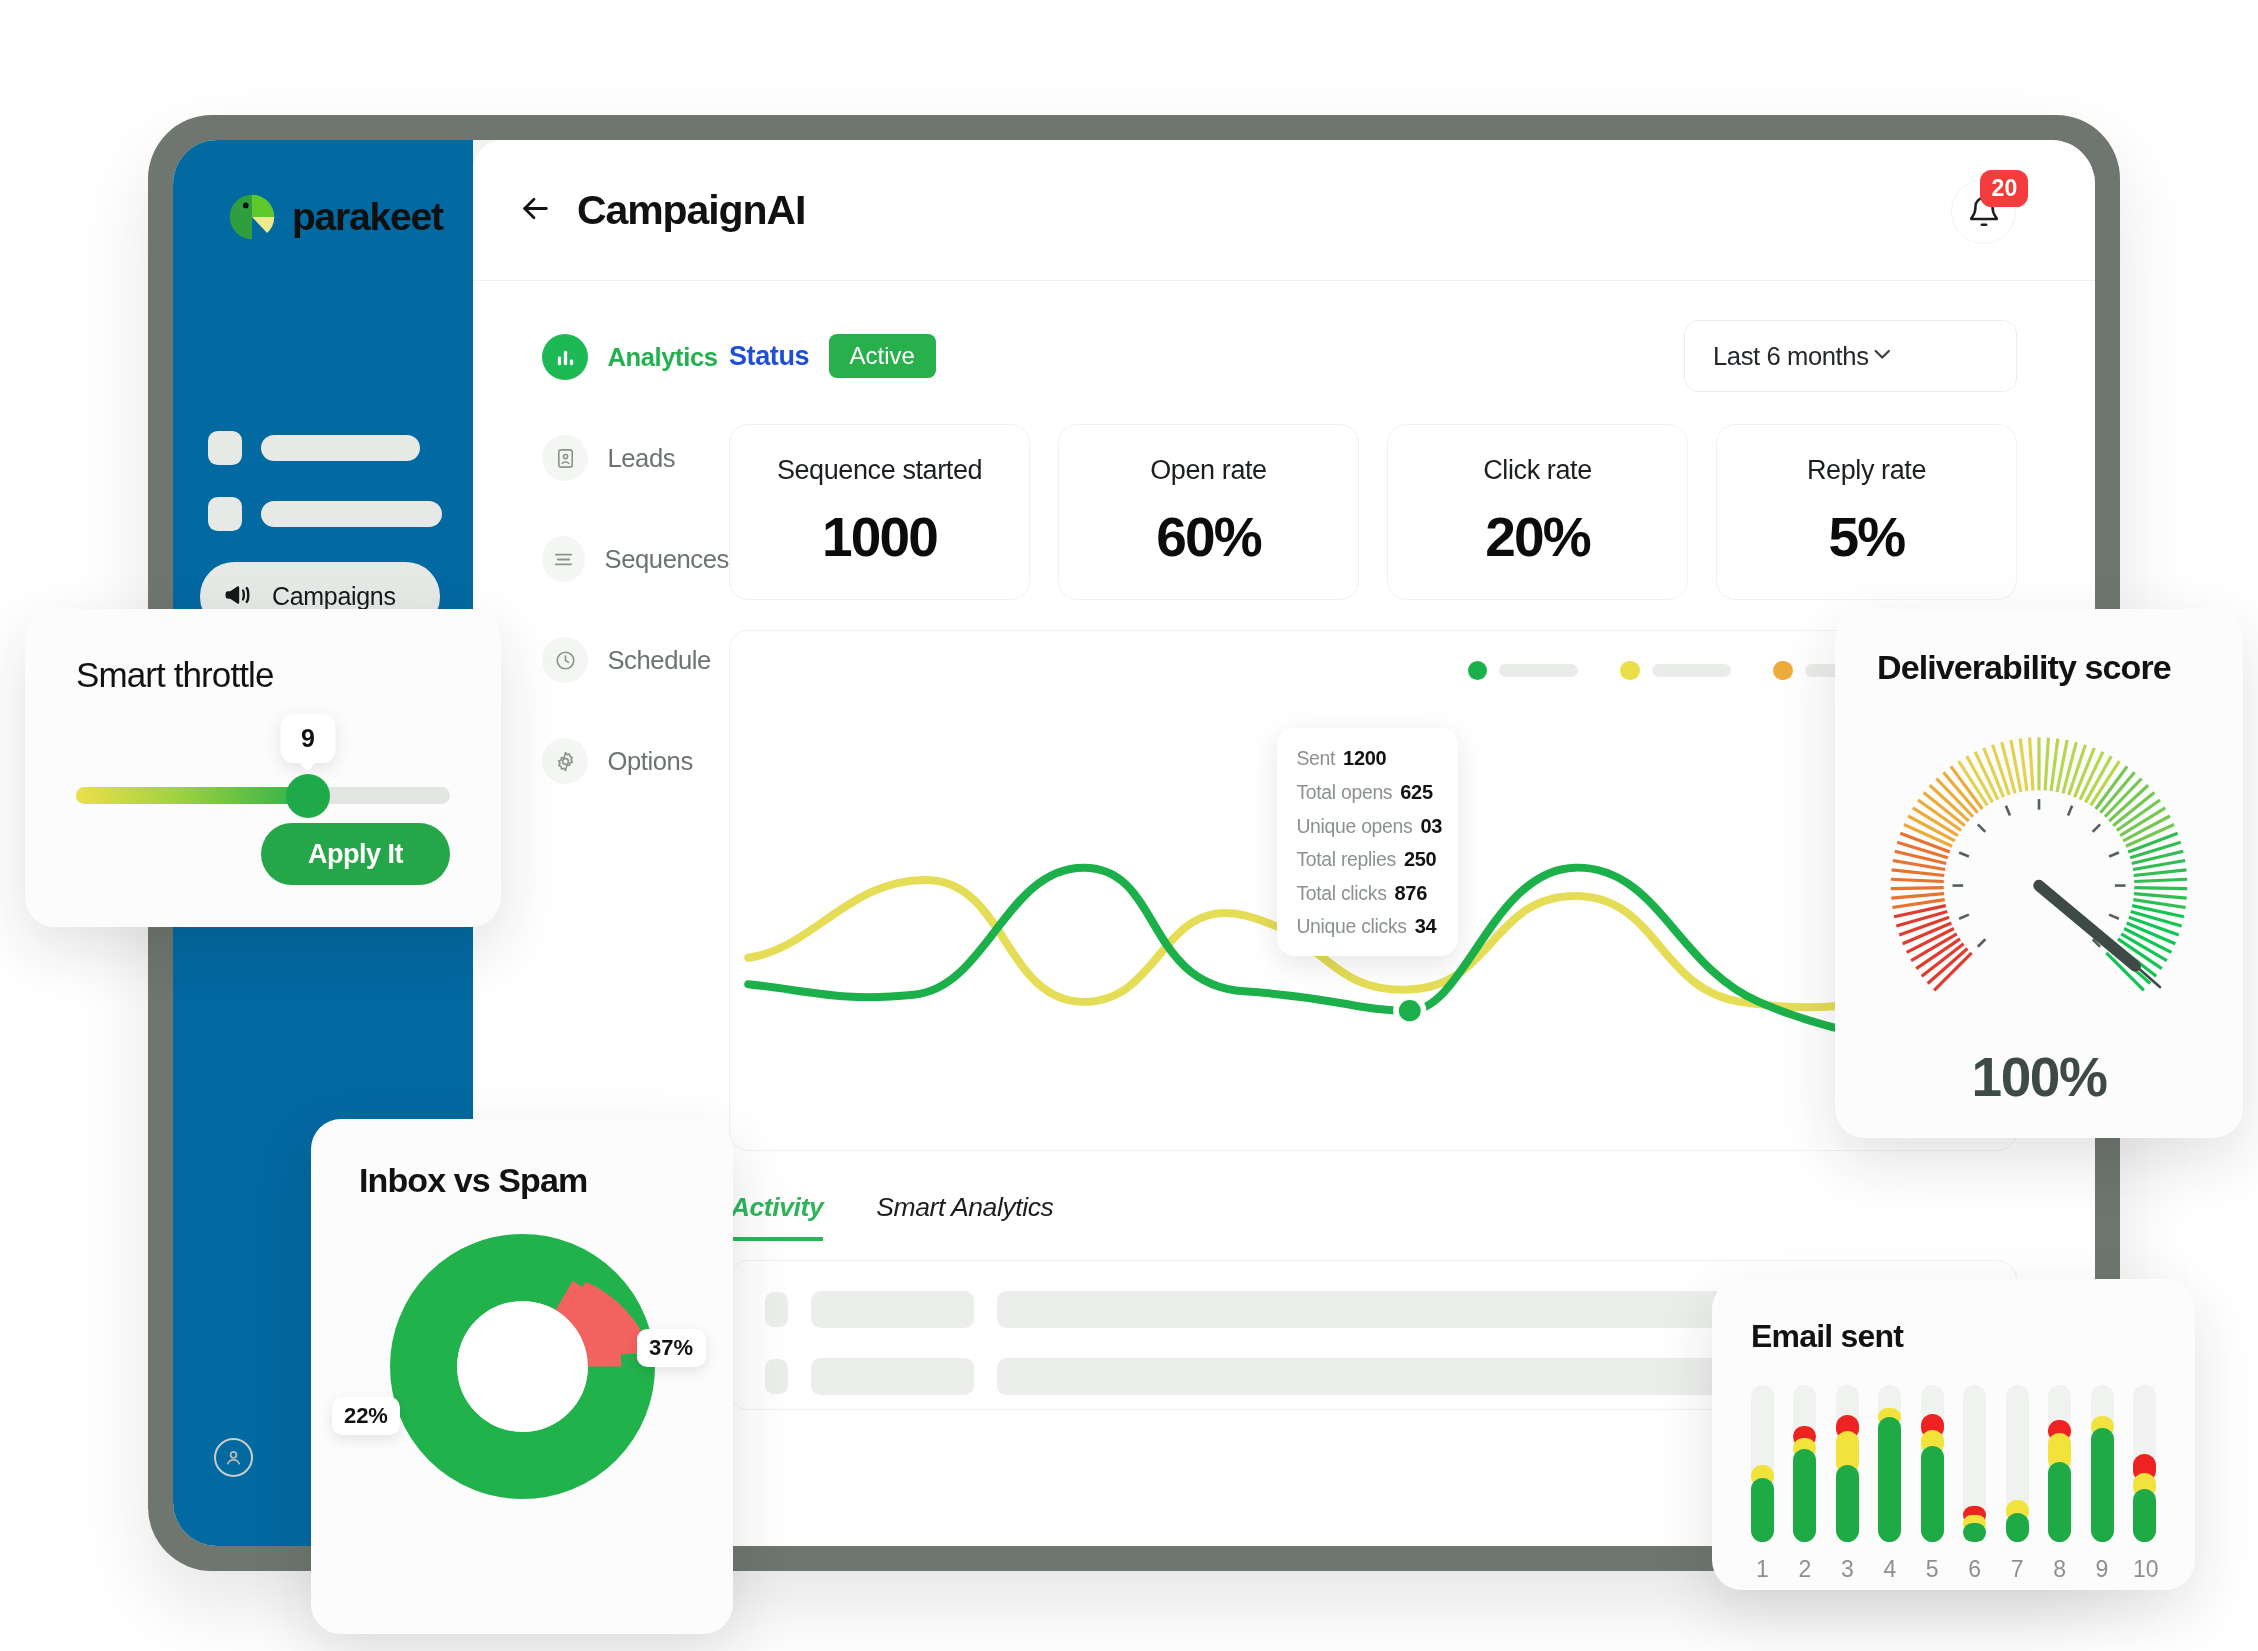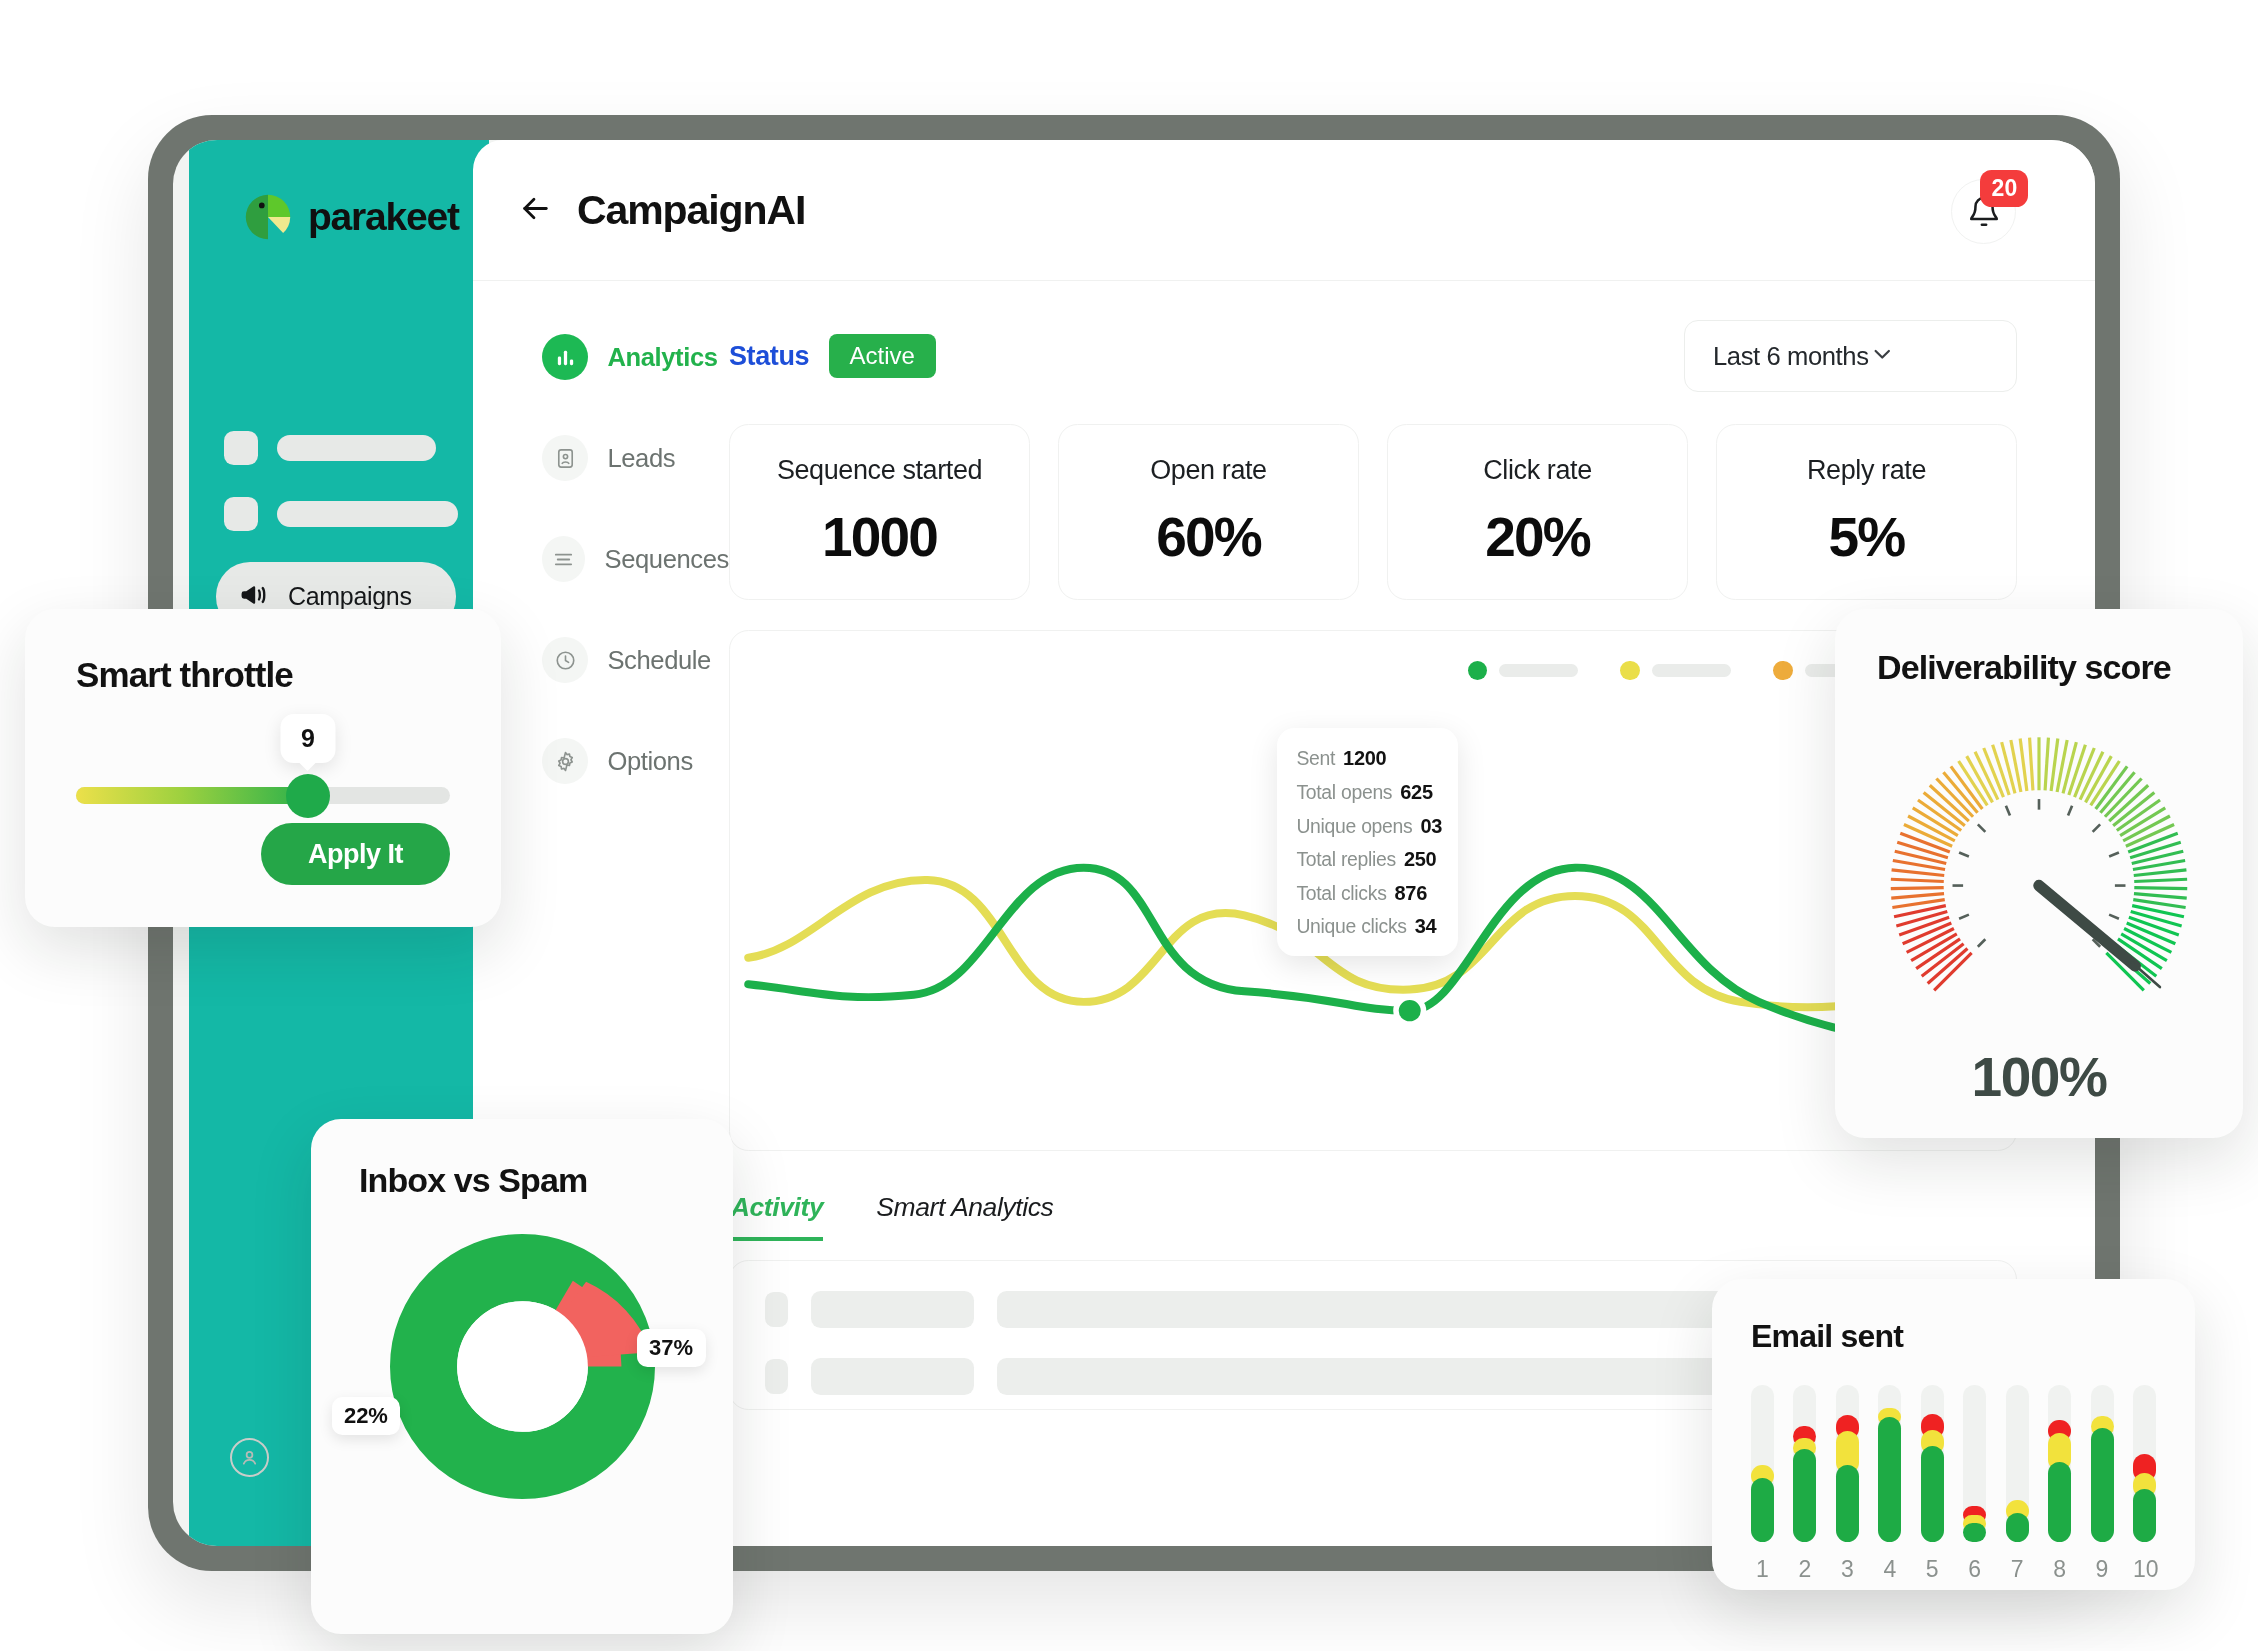--- a/index.html
+++ b/index.html
@@ -21,22 +21,22 @@
   }
   .device-inner {
     position: absolute; left: 25px; top: 25px; right: 25px; bottom: 25px;
     background: #f2f4f2;
     border-radius: 44px;
     overflow: hidden;
   }
 
   
   .rail {
-    position: absolute; left: 16px; top: 0; width: 300px; height: 100%;
-    background: #14b8a6;
+    position: absolute; left: 0; top: 0; width: 300px; height: 100%;
+    background: #0369a1;
   }
   .brand { position: absolute; left: 55px; top: 53px; display: flex; align-items: center; gap: 16px; }
   .brand-mark { width: 48px; height: 48px; position: relative; }
   .brand-name { font-size: 39px; font-weight: 700; letter-spacing: -1.2px; color: #101010; }
 
   .skel-row { position: absolute; left: 35px; display: flex; align-items: center; gap: 19.4px; }
   .skel-sq { width: 34px; height: 34px; border-radius: 9.7px; background: #e7e9e7; }
   .skel-bar { height: 26.5px; border-radius: 13.2px; background: #e7e9e7; }
 
   .rail-item {
@@ -166,21 +166,21 @@
 
   
   .float {
     position: absolute; background: #fcfcfc;
     border-radius: 30px;
     box-shadow: 0 23px 62px rgba(20,30,25,.13);
   }
 
   
   .card-throttle { left: 25px; top: 609px; width: 476px; height: 318px; padding: 46px 51px; }
-  .ct-title { font-size: 35px; font-weight: 700; color: #121212; letter-spacing: -0.9px; }
+  .ct-title { font-size: 35px; font-weight: 400; color: #121212; letter-spacing: -0.9px; }
   .slider-wrap { position: relative; margin-top: 92px; }
   .slider-track { height: 17px; border-radius: 8.8px; background: #e3e5e3; }
   .slider-fill {
     position: absolute; left: 0; top: 0; height: 17px; width: 62%;
     border-radius: 8.8px;
     background: linear-gradient(90deg, #ece04a 0%, #9ed13f 45%, #2bb14b 100%);
   }
   .slider-knob {
     position: absolute; left: 62%; top: 50%;
     transform: translate(-50%,-50%);

